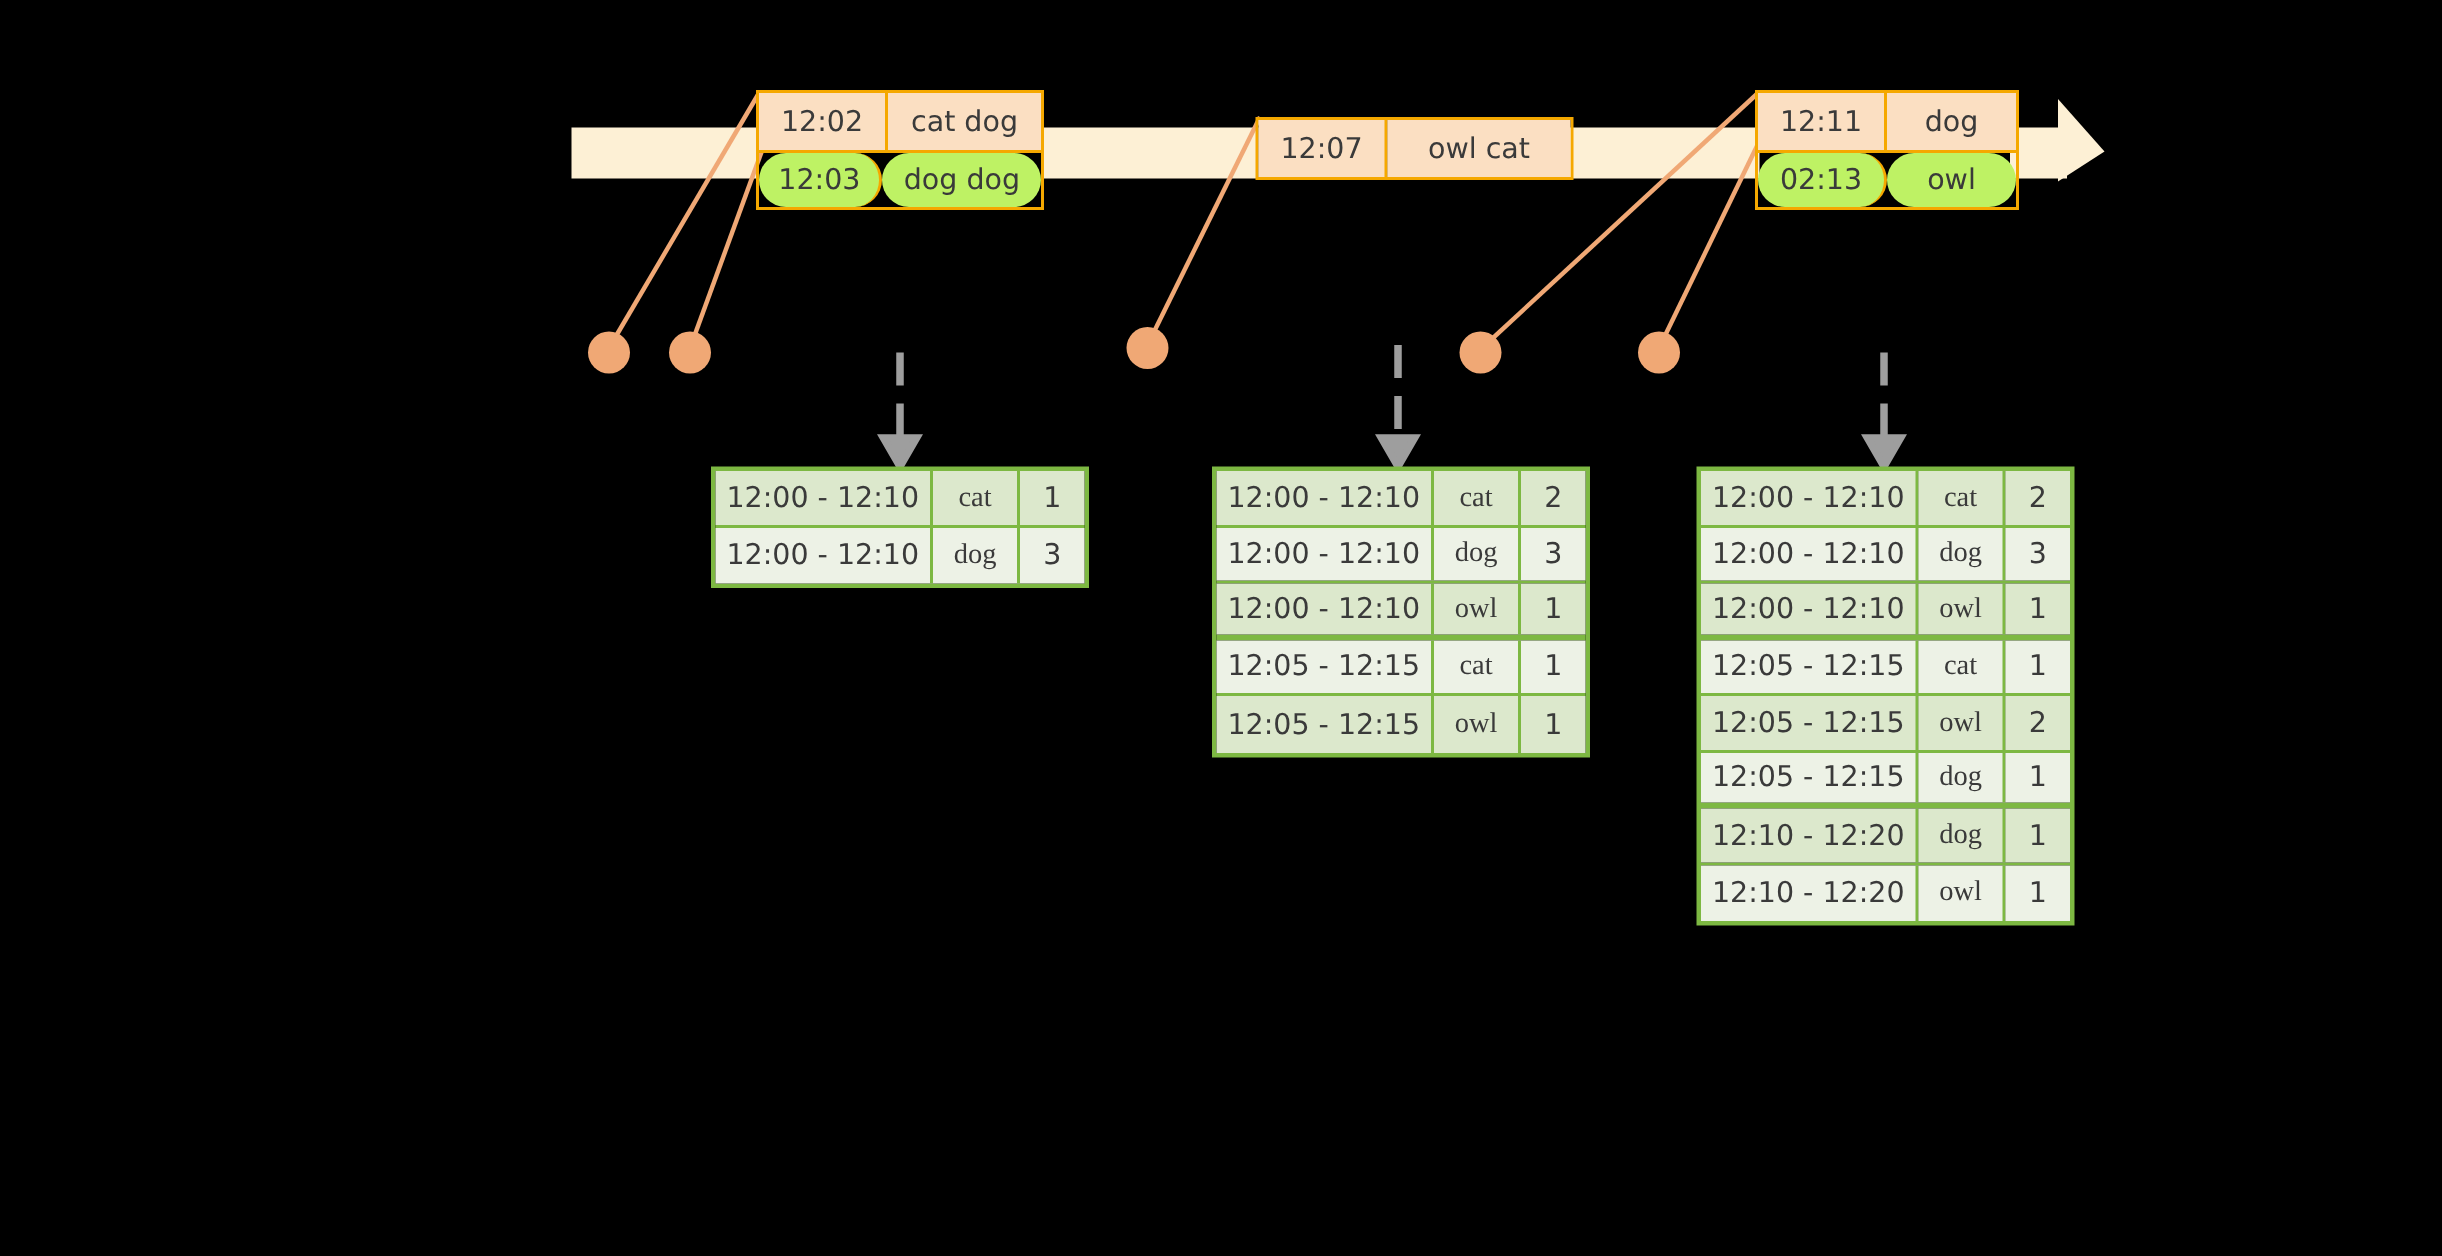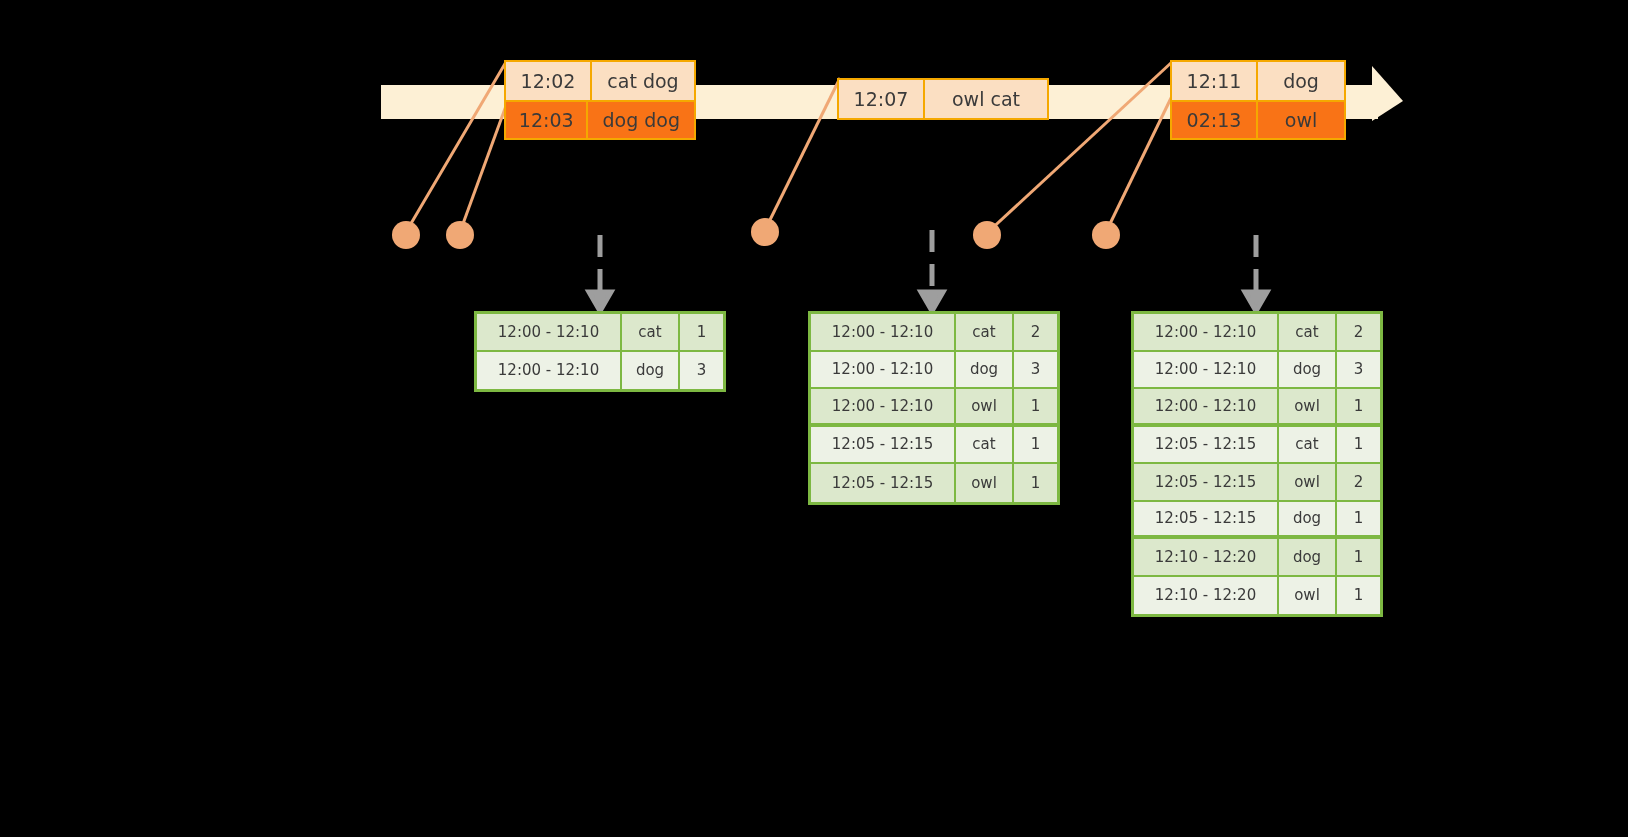--- a/index.html
+++ b/index.html
@@ -42,48 +42,49 @@
     display:flex;align-items:center;justify-content:center;
     border-right:2px solid #F5A800;
   }
   .evt-val{
     flex:1;
     display:flex;align-items:center;justify-content:center;
     padding:0 14px;
     white-space:nowrap;
   }
   .evt-row.dark .evt-time, .evt-row.dark .evt-val{ background:#FBDFC2; }
-  .evt-row.light .evt-time, .evt-row.light .evt-val{ background:#f97316; }
+  .evt-row.light .evt-time, .evt-row.light .evt-val{ background:#bef264;border-radius:18px; }
 
   
   .res-table{
     position:absolute;
     border:3px solid #7DB842;
     display:flex;
     flex-direction:column;
-    font-size:15px;
+    font-size:19px;
     color:#3a3a3a;
   }
   .res-row{
     display:flex;
     height:37.5px;
     border-bottom:2px solid #7DB842;
   }
   .res-row:last-child{ border-bottom:none; }
   .res-row.groupend{ border-bottom:4px solid #7DB842; }
   .res-win{
     width:145px;
     display:flex;align-items:center;justify-content:center;
     border-right:2px solid #7DB842;
     white-space:nowrap;
   }
   .res-key{
     width:58px;
     display:flex;align-items:center;justify-content:center;
     border-right:2px solid #7DB842;
+    font-family:Liberation Serif, serif;
   }
   .res-cnt{
     width:43px;
     display:flex;align-items:center;justify-content:center;
   }
   .res-row.dark .res-win,.res-row.dark .res-key,.res-row.dark .res-cnt{ background:#DCE8CC; }
   .res-row.light .res-win,.res-row.light .res-key,.res-row.light .res-cnt{ background:#EDF2E6; }
 </style>
 </head>
 <body>

